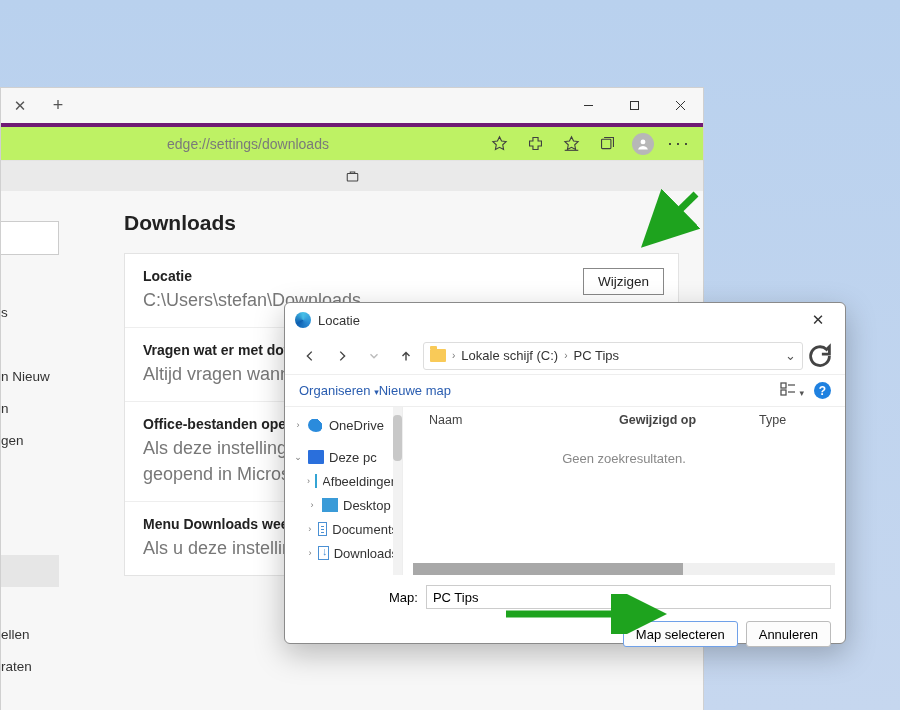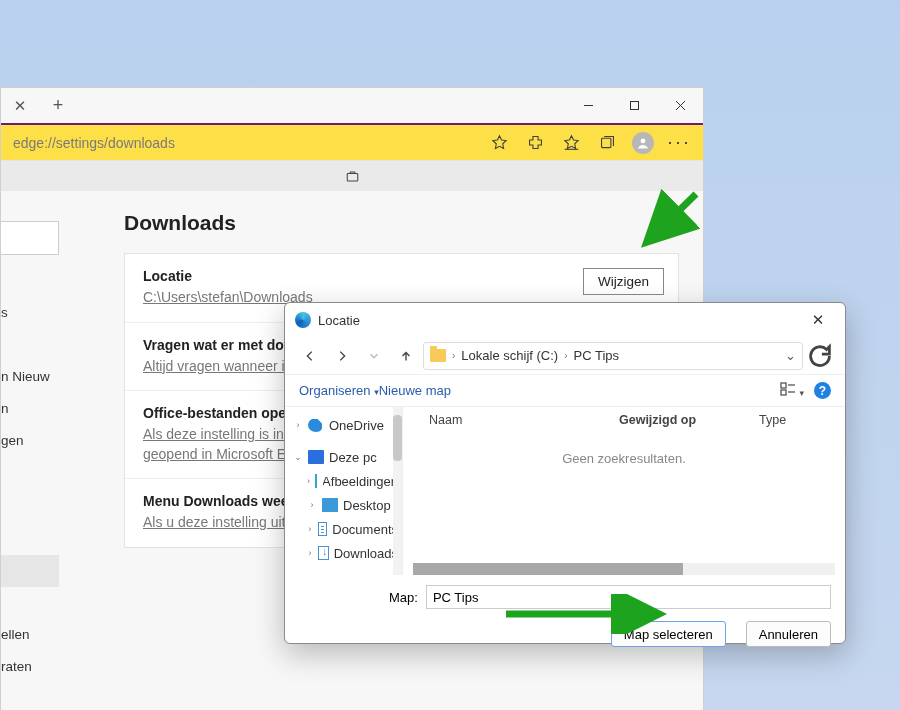--- a/index.html
+++ b/index.html
@@ -5,42 +5,42 @@
   * { box-sizing: border-box; font-family: "Segoe UI", Arial, sans-serif; }
   body { margin: 0; width: 900px; height: 710px; background: linear-gradient(180deg, #b9d1ee 0%, #c6d7ef 100%); overflow: hidden; position: relative; }
   .browser-window { position: absolute; left: 0; top: 87px; width: 704px; height: 624px; background: #f7f7f7; border: 1px solid #d0d0d0; }
   .titlebar { height: 35px; display: flex; align-items: stretch; background: #f7f7f7; }
   .tab-close { width: 38px; display:flex; align-items:center; justify-content:center; color:#555; font-size:15px; }
   .tab-plus { width: 38px; display:flex; align-items:center; justify-content:center; color:#555; font-size:18px; }
   .titlespacer { flex:1; }
   .winbtns { display:flex; }
   .winbtn { width:46px; display:flex; align-items:center; justify-content:center; color:#333; }
   .winbtn svg { width:11px; height:11px; }
-  .addrbar { height: 38px; display:flex; align-items:center; background:#fde047; border-top:2px solid #701a75; border-bottom:1px solid #e4e4e4; padding:0 8px 0 12px; }
+  .addrbar { height: 38px; display:flex; align-items:center; background:#bef264; border-top:4px solid #701a75; border-bottom:1px solid #e4e4e4; padding:0 8px 0 12px;text-align:center; }
   .addr-text { flex:1; color:#7a7a7a; font-size:14px; }
   .addr-icons { display:flex; gap:4px; align-items:center; }
   .addr-ico { width:32px; height:32px; display:flex; align-items:center; justify-content:center; color:#404040; }
   .addr-ico svg { width:17px; height:17px; }
   .avatar { width:22px; height:22px; border-radius:50%; background:#b7b7b7; display:flex; align-items:center; justify-content:center; }
   .avatar svg{width:14px;height:14px;fill:#fff;}
   .dotsmore { font-size:18px; letter-spacing:2px; color:#333; }
   .orgbar { height:30px; background:#eaeaea; display:flex; align-items:center; justify-content:center; font-size:12.5px; color:#444; gap:6px; }
   .orgbar a { color:#2f5fbf; text-decoration:underline; }
   .content { display:flex; height: calc(100% - 103px); }
   .sidebar { width:58px; border-right: none; background:#f7f7f7; padding-top:20px; }
   .side-item { height:32px; padding-left:0; font-size:13.5px; color:#333; white-space:nowrap; overflow:hidden; }
   .side-item.active { background:#e6e6e6; }
   .search-slot { height:34px; margin:10px 0 18px 0; border:1px solid #ccc; border-left:none; background:#fff; width:58px; }
   .main { flex:1; background:#f7f7f7; padding: 20px 24px 0 65px; }
   .h1 { font-size:21px; font-weight:600; color:#222; margin-bottom:18px; }
   .card { background:#fff; border:1px solid #e3e3e3; }
   .row { padding:14px 18px; border-bottom:1px solid #eee; position:relative; }
   .row:last-child { border-bottom:none; }
   .row-title { font-size:14px; font-weight:600; color:#222; margin-bottom:4px; }
-  .row-sub { font-size:14px; color:#777; line-height:1.4;text-decoration:underline; }
+  .row-sub { font-size:18px; color:#777; line-height:1.4; }
   .btn-change { position:absolute; right:14px; top:14px; padding:5px 14px; border:1px solid #888; background:#fff; font-size:13.5px; color:#222; }
   .toggle { position:absolute; right:18px; top:18px; width:34px; height:16px; border-radius:9px; border:1px solid #555; background:#fff; }
   .toggle::after{content:"";position:absolute;left:2px;top:2px;width:10px;height:10px;background:#333;border-radius:50%;}
 
   .dialog { position:absolute; left:284px; top:302px; width:562px; height:342px; background:#fff; border:1px solid #8a8a8a; box-shadow: 0 10px 30px rgba(0,0,0,.25); border-radius:6px; }
   .dlg-title { height:34px; display:flex; align-items:center; padding:0 10px; font-size:13px; color:#333; }
   .dlg-title .edgeico { width:16px; height:16px; border-radius:50%; background: conic-gradient(#47c0e8,#2a8bd4,#0d5fb0,#47c0e8); margin-right:7px; }
   .dlg-close { margin-left:auto; width:34px; text-align:center; font-size:15px; color:#333; }
   .dlg-nav { height:38px; display:flex; align-items:center; padding:0 10px; gap:2px; border-bottom:1px solid #eee; }
   .navbtn { width:30px; height:30px; display:flex; align-items:center; justify-content:center; color:#444; }
@@ -74,21 +74,21 @@
   .ico-dl::after{content:"↓";position:absolute;top:-2px;left:3px;color:#4a90d4;font-size:11px;}
   .filepane { flex:1; position:relative; }
   .fphead { display:flex; font-size:12.5px; color:#444; padding:6px 12px 6px 26px; }
   .fphead .c1{width:190px;} .fphead .c2{width:140px;font-weight:bold;} .fphead .c3{flex:1;}
   .noresults { text-align:center; color:#888; font-size:13px; margin-top:18px; }
   .hscroll{position:absolute;bottom:0;left:10px;right:10px;height:12px;background:#f0f0f0;}
   .hscroll-thumb{position:absolute;left:0;top:0;height:12px;width:270px;background:#a8a8a8;}
   .dlg-footer { padding:10px 14px; }
   .maprow{display:flex;align-items:center;gap:8px;font-size:13px;margin-bottom:12px; padding-left:90px;}
   .mapinput{flex:1;height:24px;border:1px solid #ccc;padding:2px 6px;font-size:13px;}
-  .dlg-btns{display:flex;justify-content:flex-end;gap:20px;}
+  .dlg-btns{display:flex;justify-content:flex-end;gap:8px;}
   .dlg-btn{height:26px;padding:0 12px;border:1px solid #bcbcbc;background:#fcfcfc;font-size:13px;border-radius:3px;}
   .dlg-btn.primary{border:1px solid #6fa0e8;}
 
   .arrow{position:absolute;pointer-events:none;}
 </style>
 </head>
 <body>
 
 <div class="browser-window">
   <div class="titlebar">

